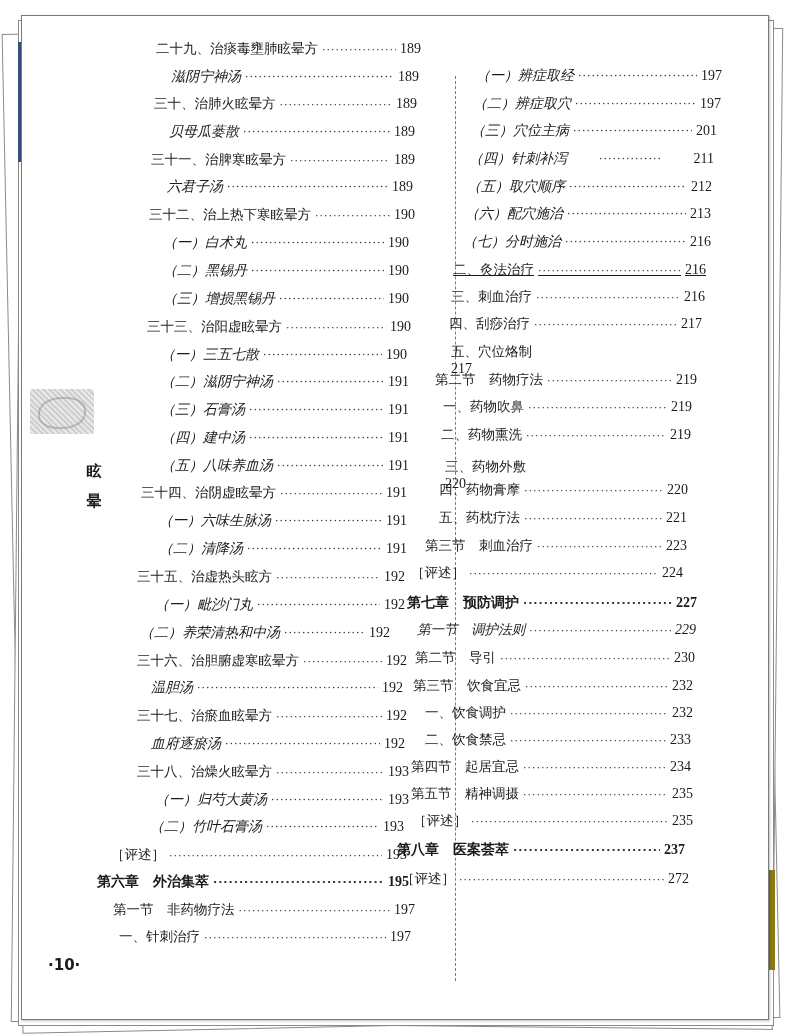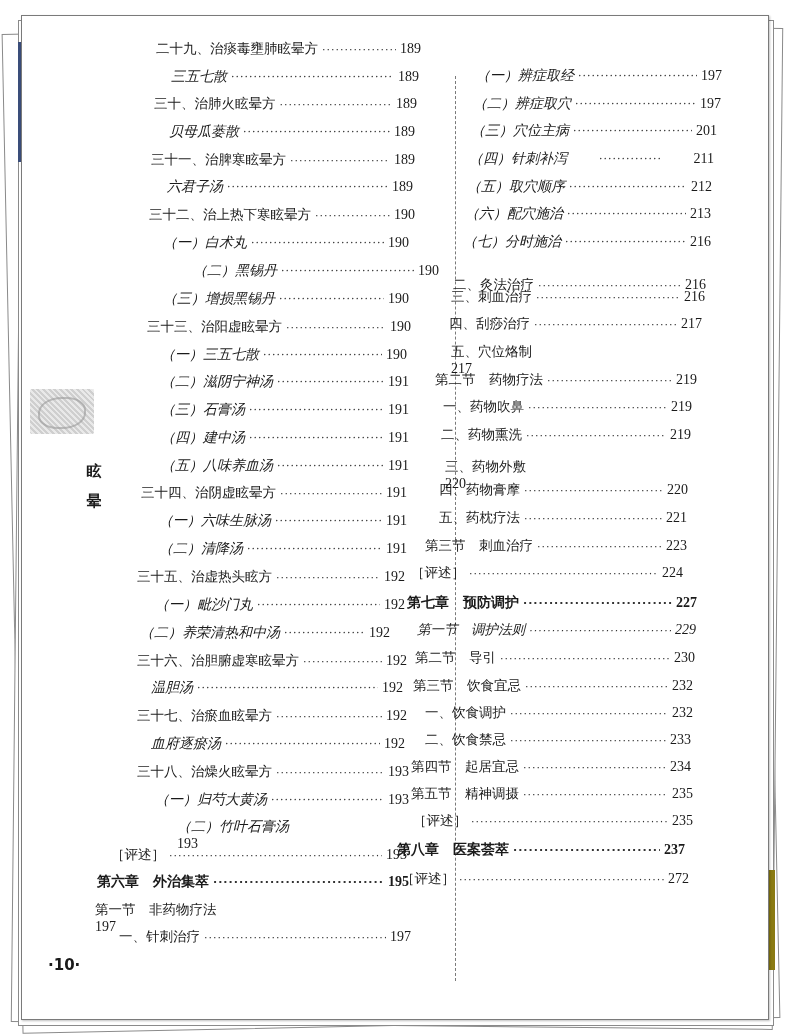--- a/index.html
+++ b/index.html
@@ -72,21 +72,21 @@
   <div class="divider"></div>
   <div class="page-num">·10·</div>
 
   <div id="left-col">
       <div class="toc-line sec" style="left: 134px; top: 24px; width: 265px;">
         <span class="label">二十九、治痰毒壅肺眩晕方</span>
         <span class="dots"></span>
         <span class="pg">189</span>
       </div>
       <div class="toc-line kai" style="left: 149px; top: 52px; width: 248px;">
-        <span class="label">三五七散</span>
+        <span class="label">滋阴宁神汤</span>
         <span class="dots"></span>
         <span class="pg">189</span>
       </div>
       <div class="toc-line sec" style="left: 132px; top: 79px; width: 263px;">
         <span class="label">三十、治肺火眩晕方</span>
         <span class="dots"></span>
         <span class="pg">189</span>
       </div>
       <div class="toc-line kai" style="left: 147px; top: 107px; width: 246px;">
         <span class="label">贝母瓜蒌散</span>
@@ -106,21 +106,21 @@
       <div class="toc-line sec" style="left: 127px; top: 190px; width: 266px;">
         <span class="label">三十二、治上热下寒眩晕方</span>
         <span class="dots"></span>
         <span class="pg">190</span>
       </div>
       <div class="toc-line kai" style="left: 141px; top: 218px; width: 246px;">
         <span class="label">（一）白术丸</span>
         <span class="dots"></span>
         <span class="pg">190</span>
       </div>
-      <div class="toc-line kai" style="left: 141px; top: 246px; width: 246px; margin-left: 30px;">
+      <div class="toc-line kai" style="left: 141px; top: 246px; width: 246px;">
         <span class="label">（二）黑锡丹</span>
         <span class="dots"></span>
         <span class="pg">190</span>
       </div>
       <div class="toc-line kai" style="left: 141px; top: 274px; width: 246px;">
         <span class="label">（三）增损黑锡丹</span>
         <span class="dots"></span>
         <span class="pg">190</span>
       </div>
       <div class="toc-line sec" style="left: 125px; top: 302px; width: 264px;">
@@ -206,36 +206,36 @@
       <div class="toc-line sec" style="left: 115px; top: 747px; width: 272px;">
         <span class="label">三十八、治燥火眩晕方</span>
         <span class="dots"></span>
         <span class="pg">193</span>
       </div>
       <div class="toc-line kai" style="left: 133px; top: 775px; width: 254px;">
         <span class="label">（一）归芍大黄汤</span>
         <span class="dots"></span>
         <span class="pg">193</span>
       </div>
-      <div class="toc-line kai" style="left: 151px; top: 802px; width: 254px; flex-direction: column;">
+      <div class="toc-line kai" style="left: 128px; top: 802px; width: 254px;">
         <span class="label">（二）竹叶石膏汤</span>
         <span class="dots"></span>
         <span class="pg">193</span>
       </div>
       <div class="toc-line sec" style="left: 89px; top: 830px; width: 296px;">
         <span class="label">［评述］</span>
         <span class="dots"></span>
         <span class="pg">193</span>
       </div>
       <div class="toc-line head" style="left: 75px; top: 857px; width: 312px;">
         <span class="label">第六章　外治集萃</span>
         <span class="dots"></span>
         <span class="pg">195</span>
       </div>
-      <div class="toc-line sec" style="left: 69px; top: 885px; width: 302px; flex-direction: column;">
+      <div class="toc-line sec" style="left: 91px; top: 885px; width: 302px;">
         <span class="label">第一节　非药物疗法</span>
         <span class="dots"></span>
         <span class="pg">197</span>
       </div>
       <div class="toc-line sec" style="left: 97px; top: 912px; width: 292px;">
         <span class="label">一、针刺治疗</span>
         <span class="dots"></span>
         <span class="pg">197</span>
       </div>
     </div>
@@ -268,21 +268,21 @@
       <div class="toc-line kai" style="left: 443px; top: 189px; width: 246px;">
         <span class="label">（六）配穴施治</span>
         <span class="dots"></span>
         <span class="pg">213</span>
       </div>
       <div class="toc-line kai" style="left: 441px; top: 217px; width: 248px;">
         <span class="label">（七）分时施治</span>
         <span class="dots"></span>
         <span class="pg">216</span>
       </div>
-      <div class="toc-line sec" style="left: 431px; top: 260px; width: 253px;">
+      <div class="toc-line sec" style="left: 431px; top: 245px; width: 253px; text-decoration: underline;">
         <span class="label">二、灸法治疗</span>
         <span class="dots"></span>
         <span class="pg">216</span>
       </div>
       <div class="toc-line sec" style="left: 429px; top: 272px; width: 254px;">
         <span class="label">三、刺血治疗</span>
         <span class="dots"></span>
         <span class="pg">216</span>
       </div>
       <div class="toc-line sec" style="left: 427px; top: 299px; width: 253px;">

